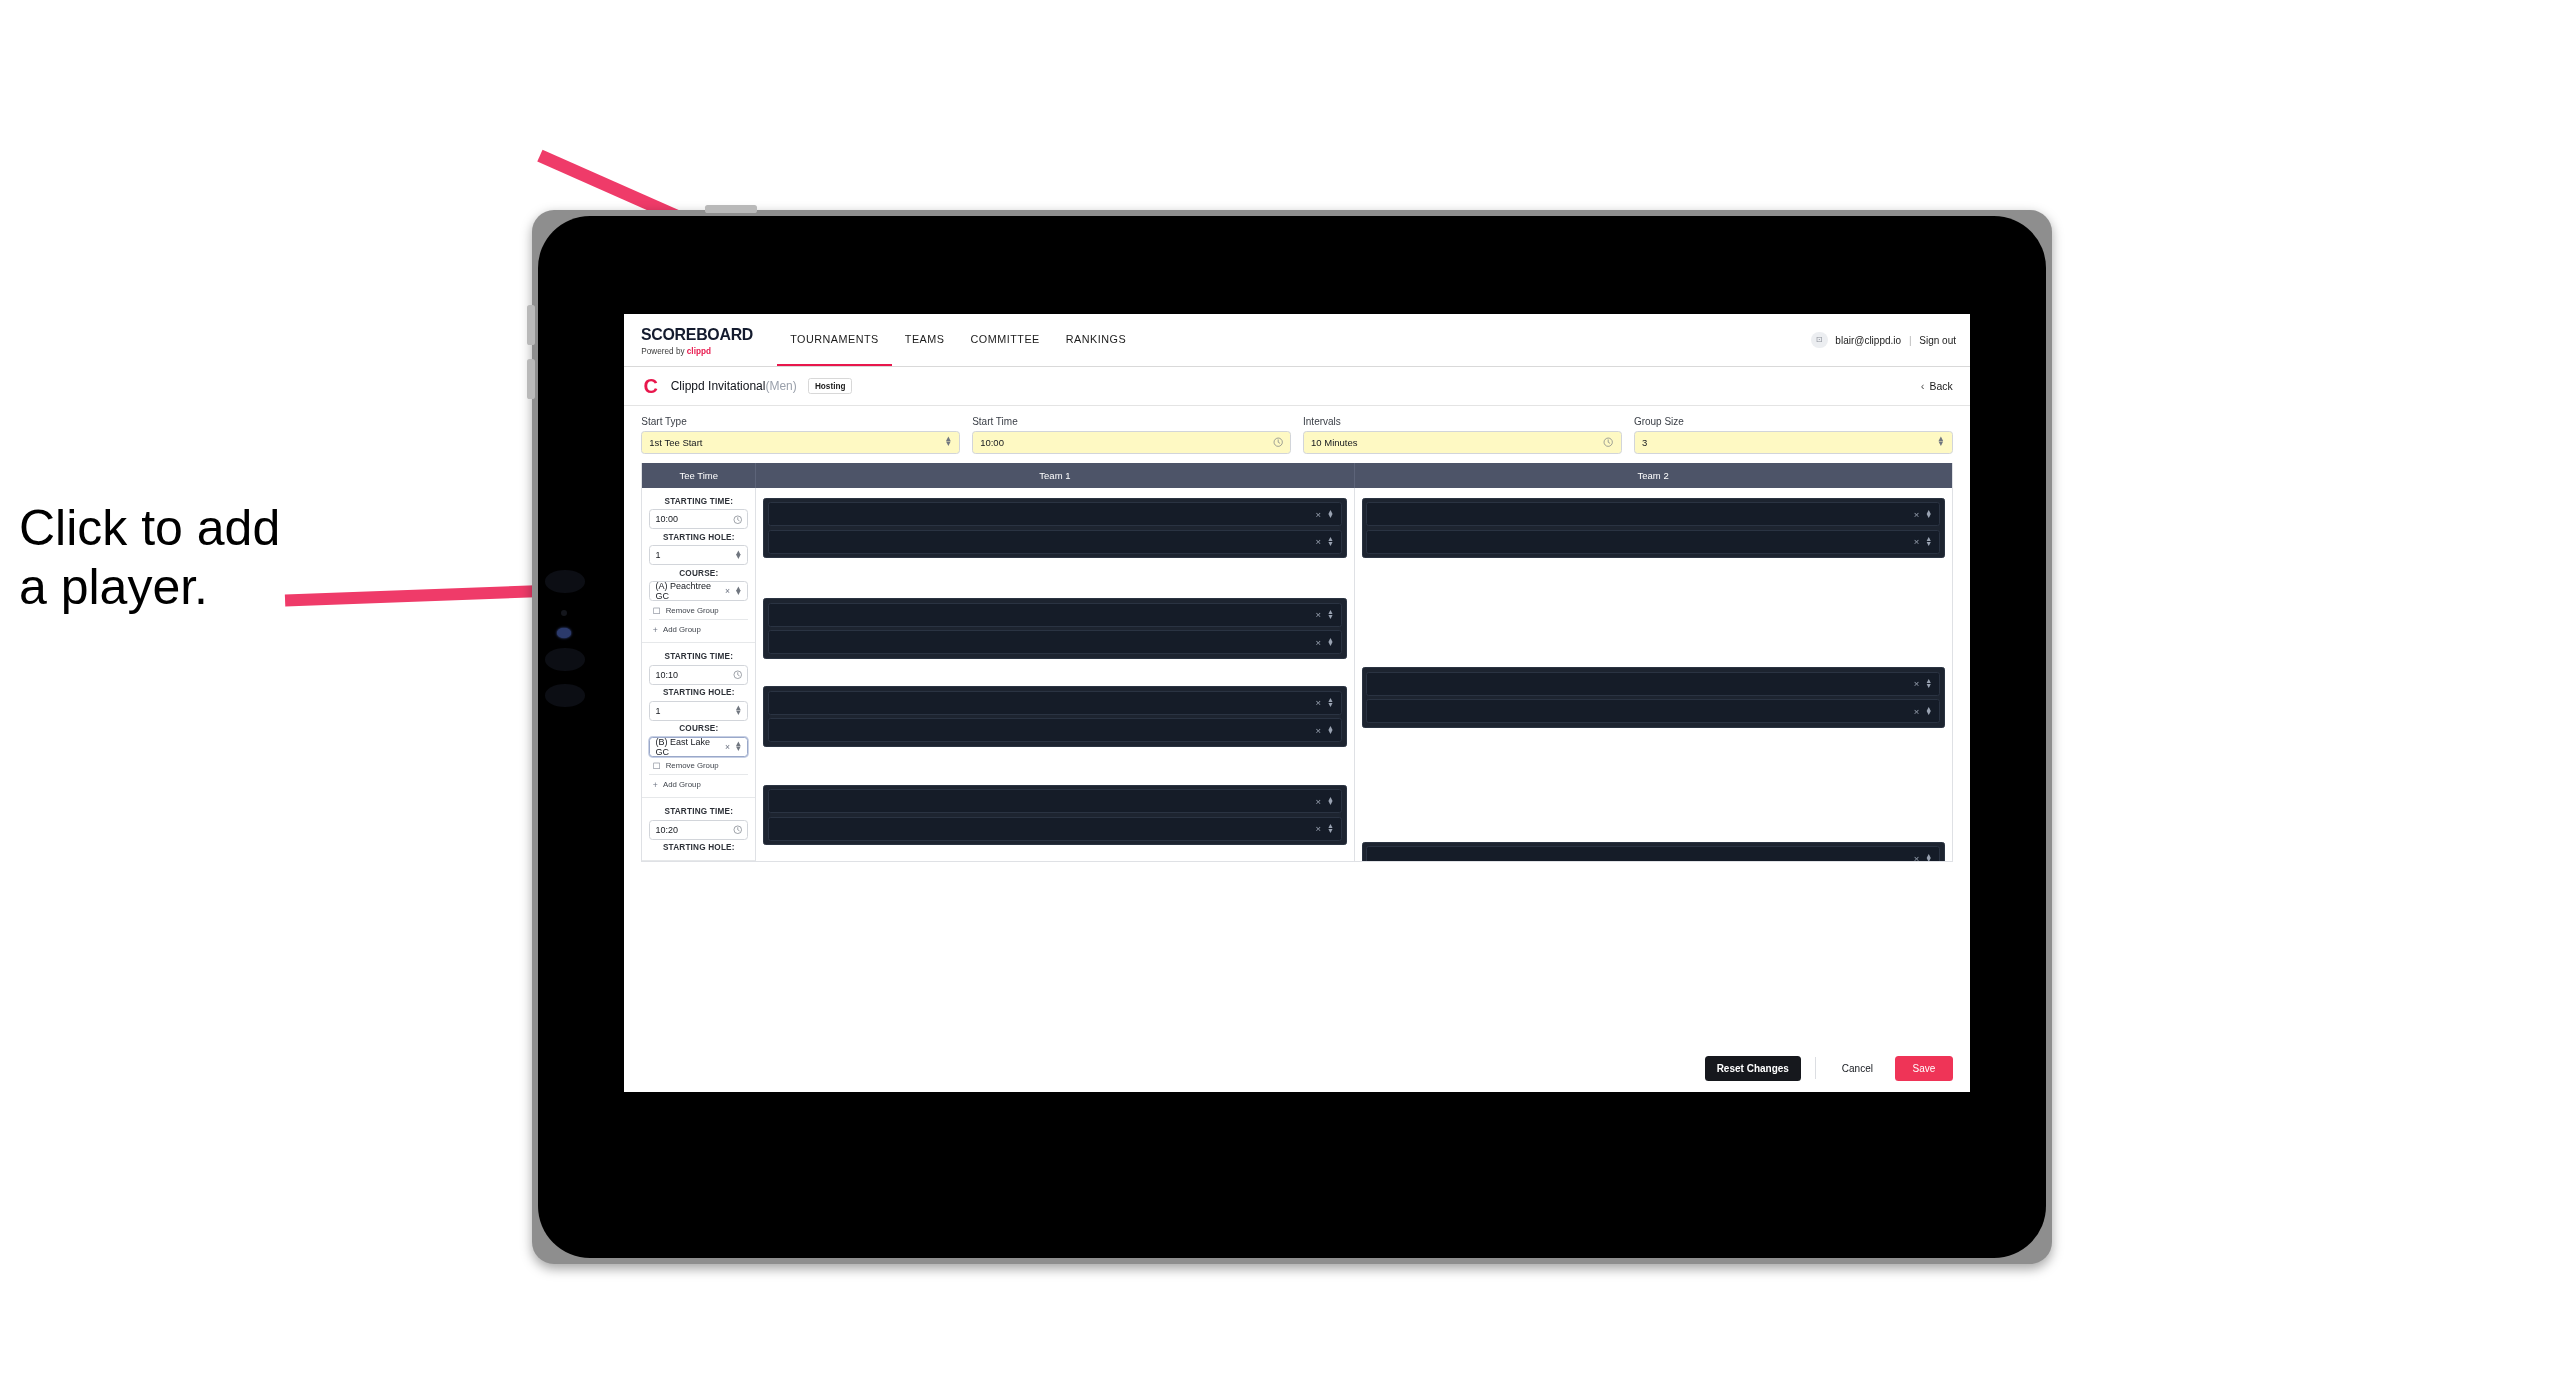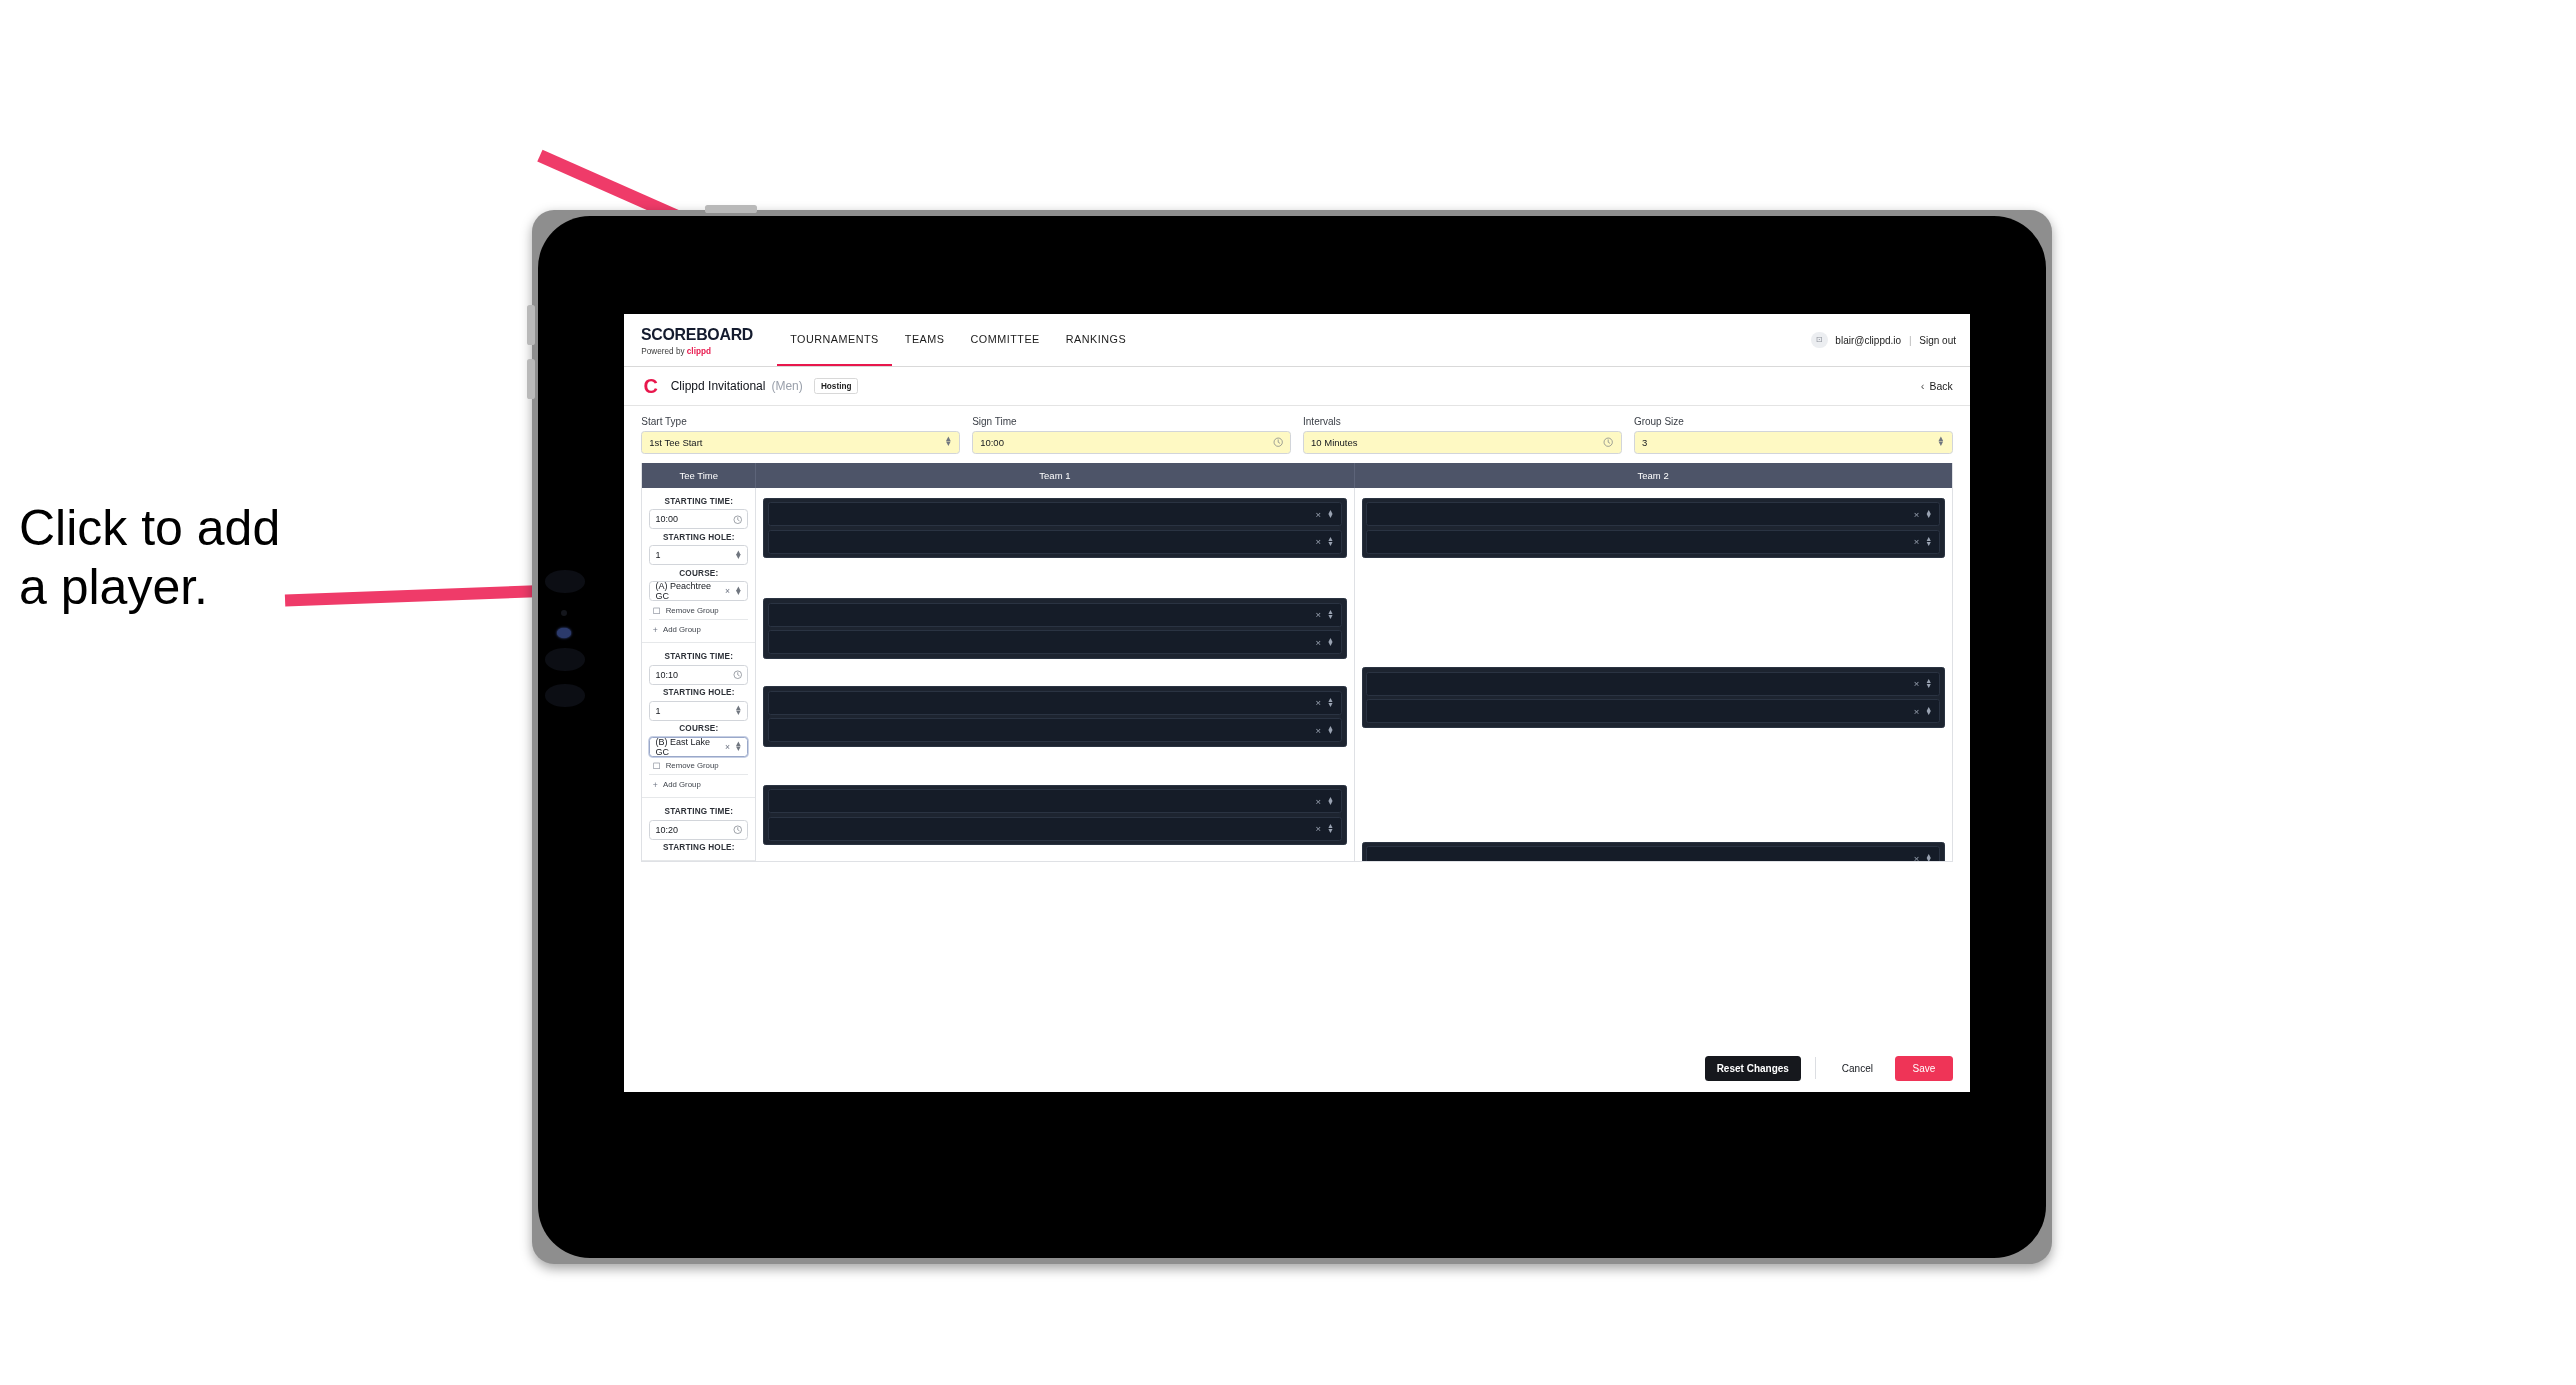--- a/index.html
+++ b/index.html
@@ -97,21 +97,21 @@
     height: 39px; display: flex; align-items: center; padding: 0 17.3px;
     border-bottom: 0.9px solid #e4e4e4; background: #fff;
   }
   #c-logo {
     width: 19px; height: 19px; margin-right: 10.4px;
     display: flex; align-items: center; justify-content: center;
     color: #e8174c; font-weight: 900; font-size: 20px; line-height: 1;
     font-family: "Liberation Sans", sans-serif;
   }
   #t-name { font-size: 12px; color: #10131a; }
-  #t-gender { font-size: 12px; color: #9aa0ab; margin-left: 6px; }
+  #t-gender { font-size: 12px; color: #9aa0ab; margin-left: 0; }
   #t-badge {
     margin-left: 11.2px; font-size: 8.2px; font-weight: 700; color: #1c1c1c;
     border: 0.9px solid #d8d8d8; border-radius: 2.6px; padding: 2.6px 6px; background: #fff;
   }
   #t-spacer { flex: 1; }
   #back-btn { display: flex; align-items: center; gap: 5.2px; font-size: 10.4px; color: #1a1a1a; cursor: pointer; }
   #back-btn .chev { font-size: 11.2px; color: #555; }
 
   
   #settings { display: flex; padding: 9.5px 17.3px 9.5px 17.3px; gap: 12px; background: #fff; }
@@ -253,21 +253,21 @@
               <span class="val">1st Tee Start</span>
               <span class="adorn">
                   <span class="stepper">
                     <span>▲</span>
                     <span>▼</span>
                   </span>
                 </span>
             </div>
           </div>
           <div class="field">
-            <div class="field-label">Sign Time</div>
+            <div class="field-label">Start Time</div>
             <div class="field-box">
               <span class="val">10:00</span>
               <span class="adorn">
                 <svg width="10.4" height="10.4" viewBox="0 0 20 20">
                     <circle cx="10" cy="10" r="8" fill="none" stroke="#70767f" stroke-width="1.3"></circle>
                     <path d="M10 5.5V10l3 2" fill="none" stroke="#70767f" stroke-width="1.3" stroke-linecap="round"></path>
                   </svg>
               </span>
             </div>
           </div>

